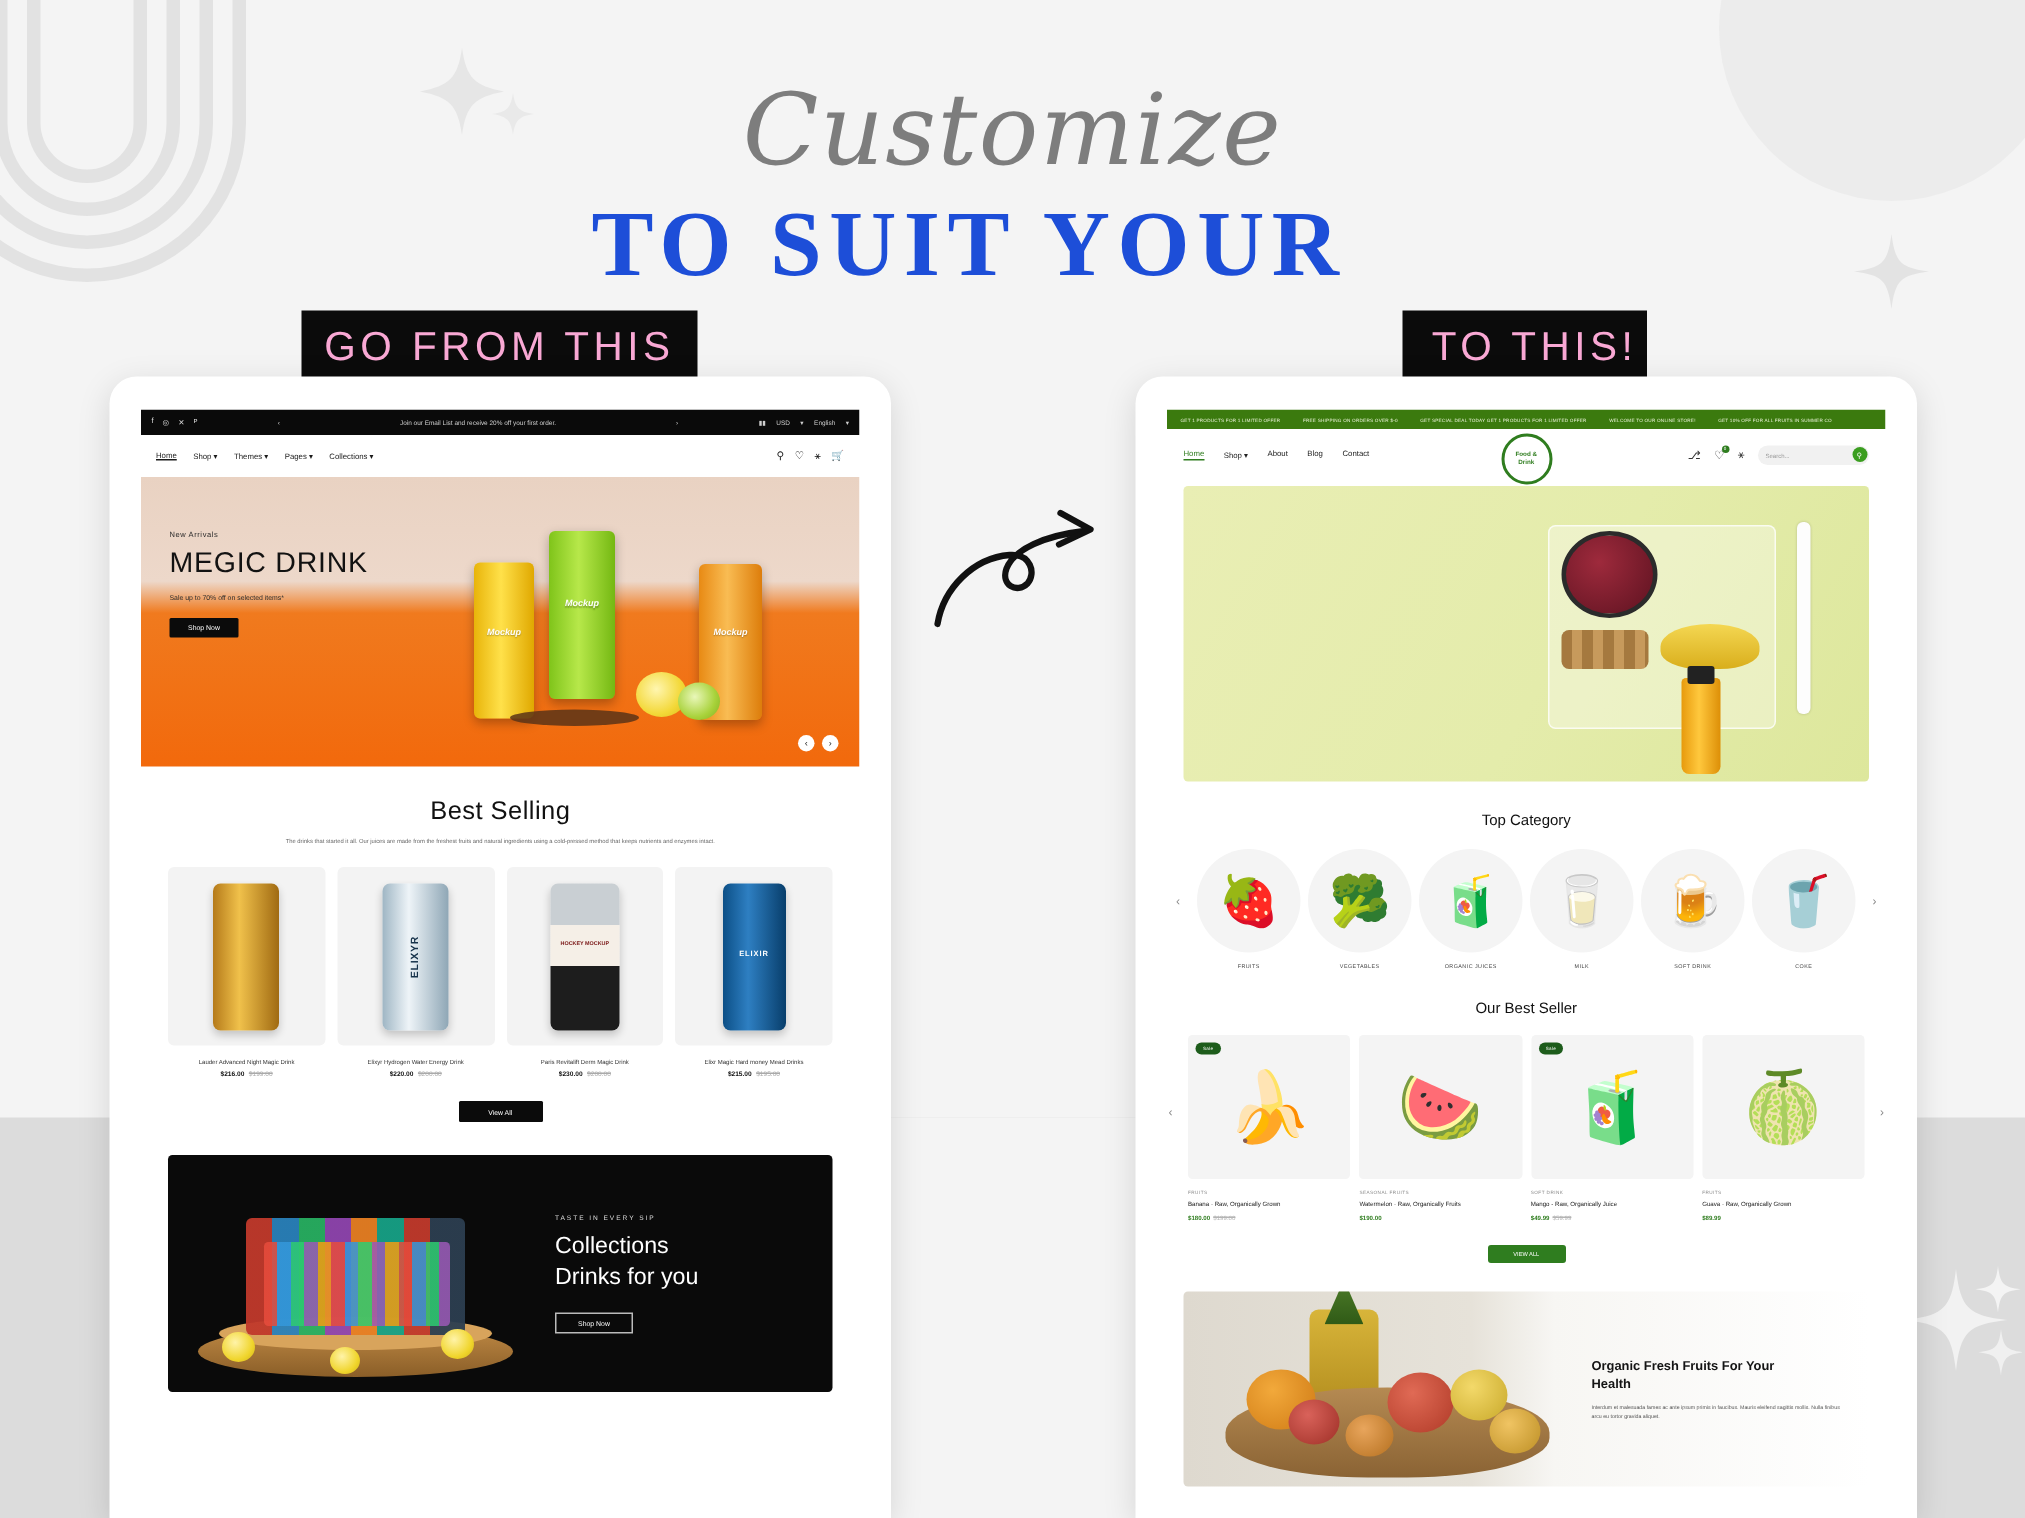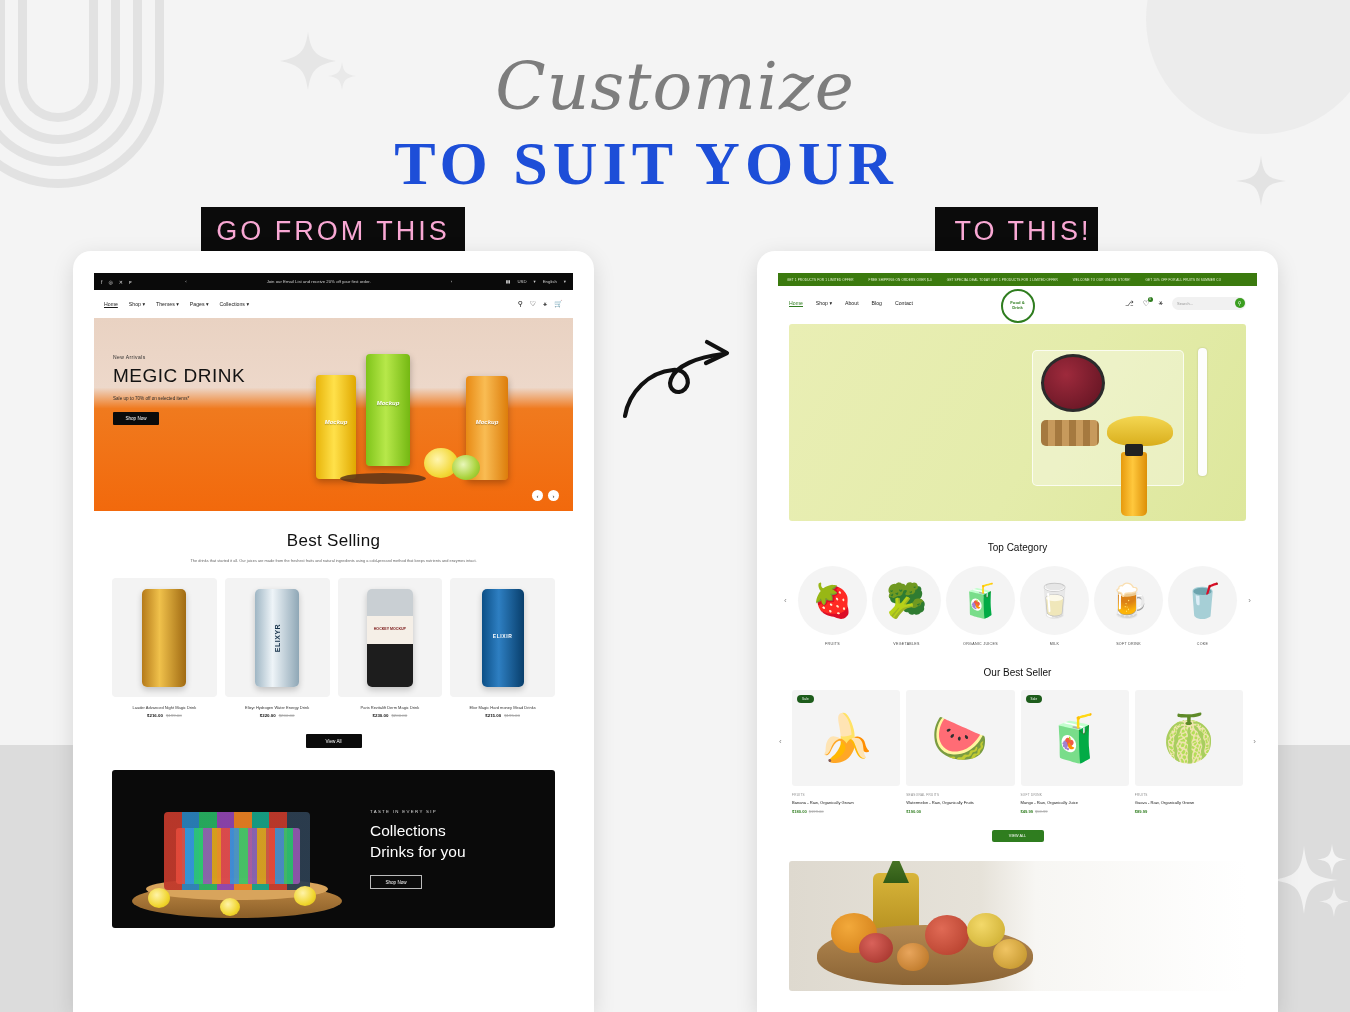--- a/index.html
+++ b/index.html
@@ -531,16 +531,23 @@
         <div style="position:absolute;left:76px;bottom:46px;width:46px;height:72px;border-radius:6px 6px 14px 14px;background:linear-gradient(180deg,#d8b53a,#b08a1c);"></div>
         <div style="position:absolute;left:86px;bottom:108px;width:26px;height:30px;background:linear-gradient(180deg,#4f7d2a,#2f5a16);clip-path:polygon(50% 0,100% 100%,0 100%);"></div>
         <div style="position:absolute;left:20px;bottom:6px;width:216px;height:60px;border-radius:50% 50% 44% 44%;background:linear-gradient(180deg,#b58a52,#8a6334);"></div>
         <div style="position:absolute;left:34px;bottom:38px;width:46px;height:40px;border-radius:50%;background:radial-gradient(circle at 38% 34%,#f2a93b,#cf7a14);"></div>
         <div style="position:absolute;left:128px;bottom:36px;width:44px;height:40px;border-radius:50%;background:radial-gradient(circle at 38% 34%,#e06a55,#b03a27);"></div>
         <div style="position:absolute;left:170px;bottom:44px;width:38px;height:34px;border-radius:50%;background:radial-gradient(circle at 38% 34%,#f3d96a,#c9a92a);"></div>
         <div style="position:absolute;left:62px;bottom:28px;width:34px;height:30px;border-radius:50%;background:radial-gradient(circle at 38% 34%,#d9625a,#9e2f26);"></div>
         <div style="position:absolute;left:196px;bottom:22px;width:34px;height:30px;border-radius:50%;background:radial-gradient(circle at 38% 34%,#f0c463,#bd8f24);"></div>
         <div style="position:absolute;left:100px;bottom:20px;width:32px;height:28px;border-radius:50%;background:radial-gradient(circle at 38% 34%,#e8a55c,#b5701f);"></div>
       </div>
+      <div class="fd-bottom-txt">
+        <div class="fd-bottom-h">
+          <div>Organic Fresh Fruits For Your</div>
+          <div>Health</div>
+        </div>
+        <div class="fd-bottom-p">Interdum et malesuada fames ac ante ipsum primis in faucibus. Mauris eleifend sagittis mollis. Nulla finibus arcu eu tortor gravida aliquet.</div>
+      </div>
     </div>
 
   </div>
 </div>
 
 </body></html>

